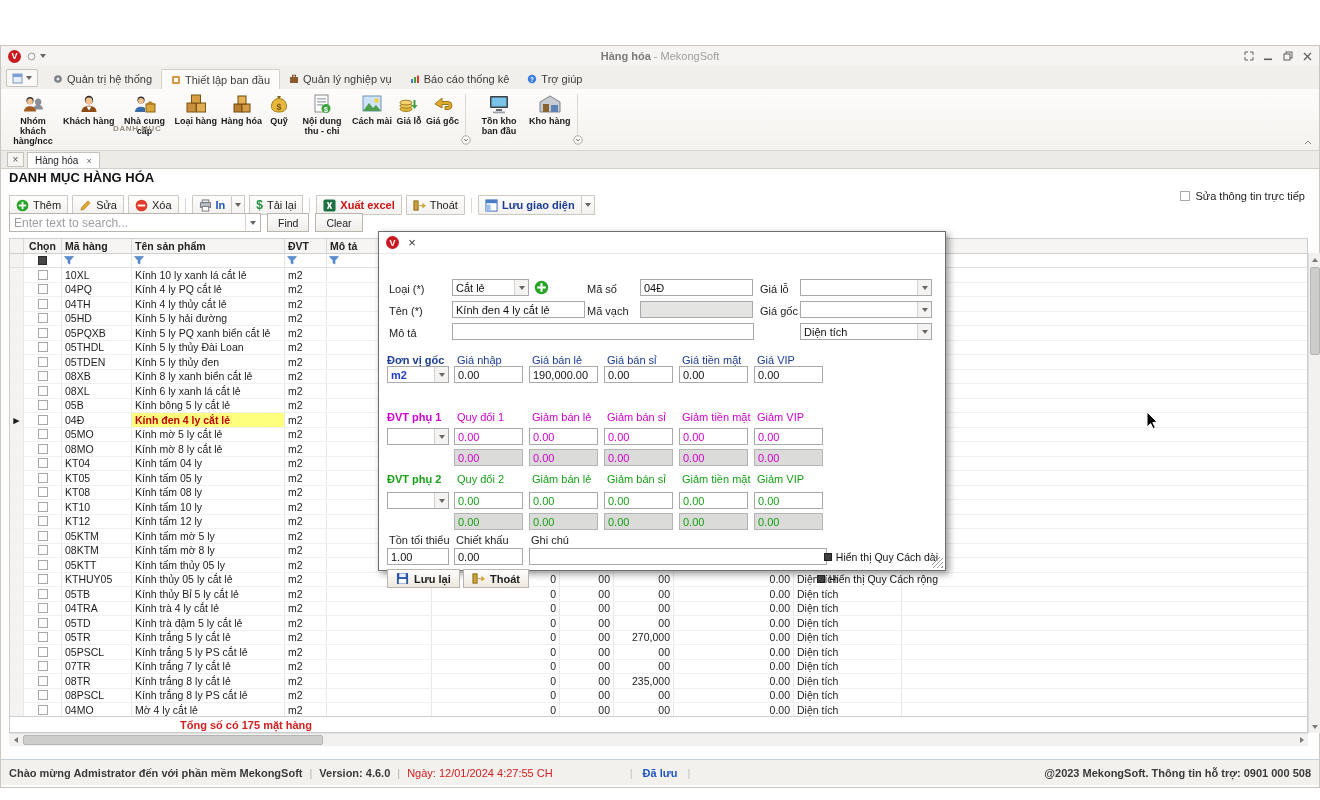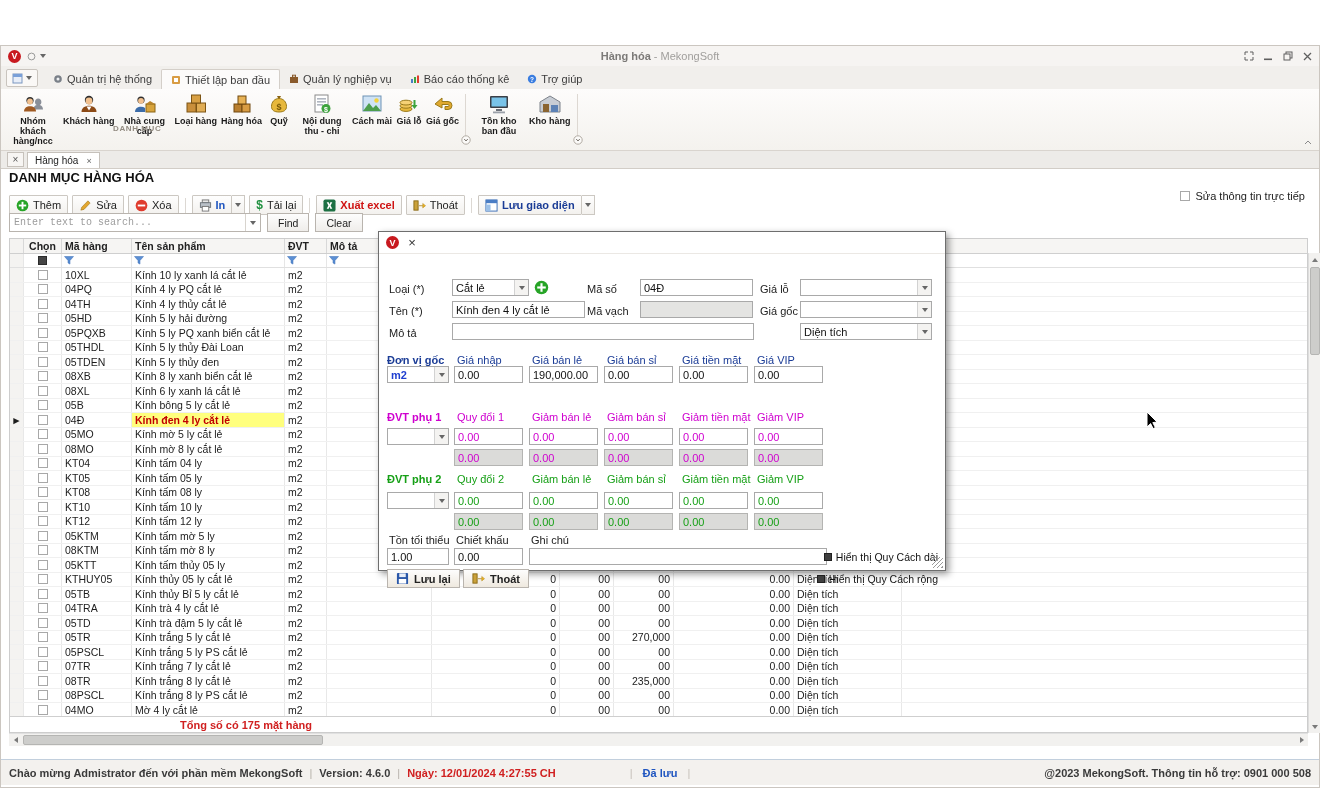--- a/index.html
+++ b/index.html
@@ -47,21 +47,21 @@
 .split{display:flex}
 .drop{width:13px;height:20px;display:flex;align-items:center;justify-content:center;border:1px solid #ccc8c2;border-left:none;background:linear-gradient(#fefefe,#f3f1ee)}
 .tic{width:13px;height:13px;flex:none}
 .dollar-ic{color:#1e8f3e;font-weight:bold;font-size:12px}
 .tsep{width:1px;height:15px;background:#dcd8d3;margin:0 2px}
 .chk-direct{position:absolute;right:14px;top:21px;display:flex;gap:5px;align-items:center;font-size:11px;color:#222}
 .cb{width:10px;height:10px;border:1px solid #a8a8a8;background:#fff;display:inline-block;flex:none}
 .cb.dark{width:9px;height:9px;background:#454545;border-color:#2b2b2b}
 .searchrow{position:absolute;left:8px;top:44px;height:19px;display:flex;gap:6px}
 .scombo{width:252px;height:19px;border:1px solid #b9b4ae;background:#fff;display:flex;align-items:center}
-.scombo input{flex:1;border:none;outline:none;font-size:10px;padding:0 4px;color:#444;font-family:Liberation Mono, monospace;background:transparent}
+.scombo input{flex:1;border:none;outline:none;font-size:12px;padding:0 4px;color:#444;font-family:Liberation Sans, sans-serif;background:transparent}
 .scombo input::placeholder{color:#9d9d9d}
 .drop2{width:15px;height:100%;border-left:1px solid #d8d4ce;display:flex;align-items:center;justify-content:center}
 .sbtn{height:19px;padding:0 10px;border:1px solid #b9b4ae;background:linear-gradient(#fdfdfd,#efedea);font-size:10.5px;display:flex;align-items:center;color:#222}
 
 .grid{position:absolute;left:8px;top:69px;width:1299px;height:495px;border:1px solid #cdcdcd;background:#fff;overflow:hidden}
 .ghead{display:flex;height:15px;background:#f6f5f3;border-bottom:1px solid #cfcfcf;font-weight:bold}
 .ghead .gc{border-right:1px solid #d8d8d8;display:flex;align-items:center;padding:0 3px;font-size:10.5px;color:#222}
 .gfilter{display:flex;height:14px;background:#fff;border-bottom:1px solid #e0e0e0}
 .gfilter .gc{border-right:1px solid #e6e6e6;display:flex;align-items:center;padding:0 2px}
 .grow{display:flex;height:14.5px;border-bottom:1px solid #f0f0f0;background:#fff}
@@ -121,21 +121,21 @@
 .dchk{position:absolute;right:7px;display:flex;align-items:center;gap:4px;font-size: 10.5px;color:#111;white-space:nowrap}
 .dsq{width:8px;height:8px;background:#3f3f3f;border:1px solid #202020;flex:none}
 .dbtn{position:absolute;height:19px;display:flex;align-items:center;gap:5px;padding:0 8px;border:1px solid #b9b4ae;background:linear-gradient(#fdfdfd,#efe9df);font-size:11px;font-weight:bold;color:#222}
 .plusbtn{position:absolute;width:15px;height:15px}
 .grip{position:absolute;right:2px;bottom:2px;width:11px;height:11px;background:repeating-linear-gradient(135deg,transparent 0 2px,#9a9a9a 2px 3px)}
 
 .statusbar{position:absolute;left:0;bottom:2px;width:100%;height:26px;background:#f3f1ee;border-top:1px solid #c2cfdd;display:flex;align-items:center;padding:0 8px;font-size:11px}
 .sb-left{display:flex;align-items:center;gap:7px;z-index:2}
 .sb-strong{font-weight:bold;color:#3a3a3a}
 .sb-sep{color:#b5b0aa}
-.sb-date{font-weight:bold;color:#d02020}
+.sb-date{font-weight:normal;color:#d02020}
 .sb-center{position:absolute;left:0;right:0;text-align:center;font-weight:bold;color:#1f55c0}
 .sb-center .bar{color:#c5c0ba;font-weight:normal;margin:0 10px}
 .sb-right{margin-left:auto;font-weight:bold;color:#3a3a3a;z-index:2}
 .cursor{position:absolute;left:1145px;top:365px;z-index:99;pointer-events:none}
 </style>
 </head>
 <body>
 
 <div class="app">
 

